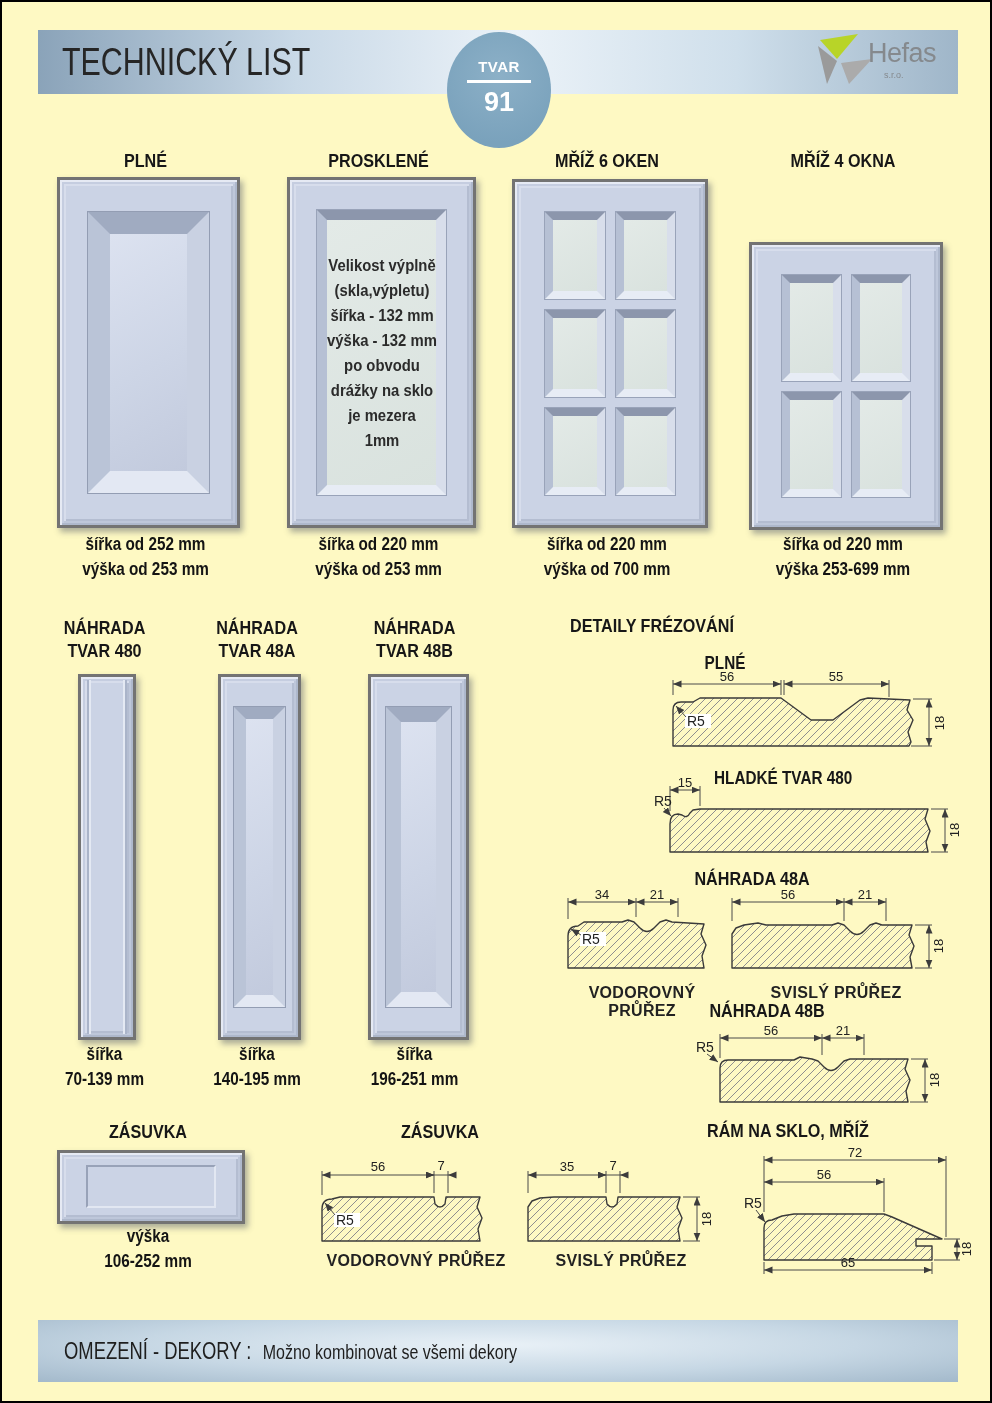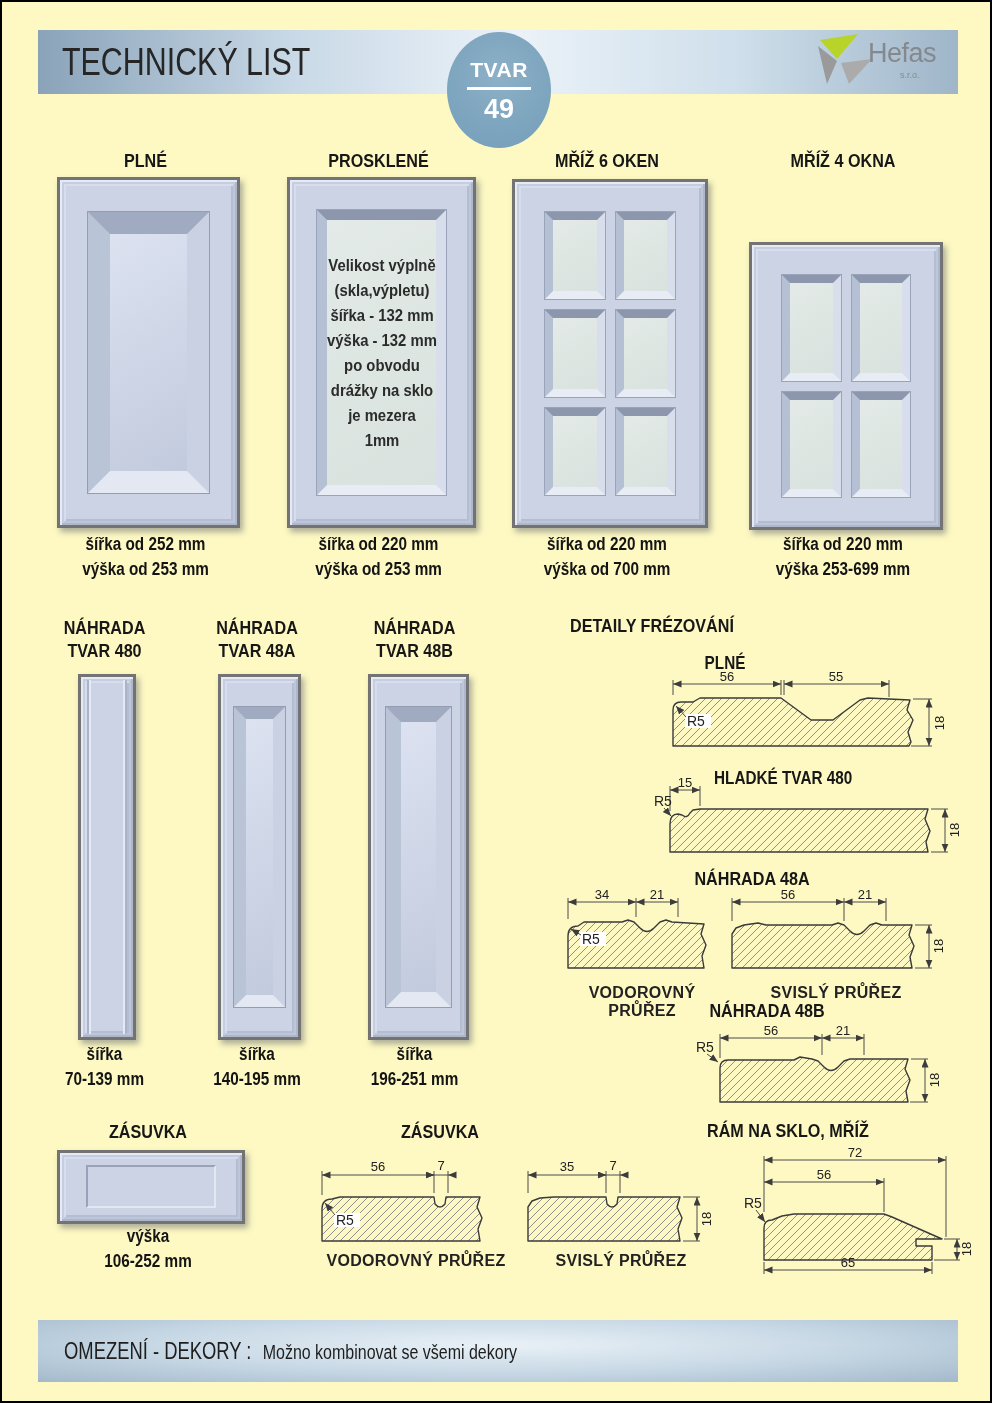--- a/index.html
+++ b/index.html
@@ -15,28 +15,28 @@
   .main-title{left:60px;top:28px;height:64px;line-height:64px;font-size:38px;font-weight:400;letter-spacing:0px;color:#262626;white-space:nowrap;}
   .footer-bar{left:36px;top:1318px;width:920px;height:62px;
     background:radial-gradient(ellipse at 50% 40%,#e9f1f7 0%,#c6d7e4 55%,#a3b9cb 100%);}
   .footer-text{left:62px;top:1318px;height:62px;line-height:62px;white-space:nowrap;}
   .footer-text .f1{font-size:23px;color:#1e1e1e;}
   .footer-text .f2{font-size:20px;color:#1e1e1e;margin-left:14px;}
 
   
   .badge{left:445px;top:30px;width:104px;height:116px;border-radius:50%;
     background:radial-gradient(circle at 50% 38%,#8cb0c7 0%,#7aa2bc 75%);text-align:center;z-index:5;}
-  .badge-top{margin-top:26px;font-size:21px;font-weight:bold;color:#fff;letter-spacing:.5px;}
+  .badge-top{margin-top:26px;font-size:15px;font-weight:bold;color:#fff;letter-spacing:.5px;}
   .badge-divider{width:64px;height:3px;background:#fff;margin:5px auto 4px auto;}
   .badge-num{font-size:27px;font-weight:bold;color:#fff;}
 
   
   .logo{left:810px;top:30px;width:142px;height:60px;}
   .logo-text{position:absolute;left:56px;top:6px;font-size:27px;color:#85898d;letter-spacing:-.5px;}
-  .logo-sub{position:absolute;left:88px;top:38px;font-size:9px;color:#85898d;}
+  .logo-sub{position:absolute;left:72px;top:38px;font-size:9px;color:#85898d;}
 
   
   .h1{font-size:19px;font-weight:bold;text-align:center;color:#171717;line-height:23px;white-space:nowrap;}
   .h2{font-size:18px;font-weight:bold;text-align:center;color:#171717;white-space:nowrap;}
   .h2l{font-size:18px;font-weight:bold;color:#171717;white-space:nowrap;transform:scaleX(.85);transform-origin:left center;}
   .cap{font-size:18px;font-weight:bold;text-align:center;color:#141414;line-height:25px;}
   .lbl{font-size:16px;font-weight:bold;text-align:center;color:#222;letter-spacing:.3px;}
 
   
   .door{position:absolute;background:#cbd3e5;border:3px solid #737373;
@@ -74,21 +74,21 @@
 <body>
 
 <div class="page">
 
   <div class="abs header-bar"></div>
   <div class="abs main-title cx-l">TECHNICKÝ LIST</div>
 
   <div class="abs badge">
     <div class="badge-top">TVAR</div>
     <div class="badge-divider"></div>
-    <div class="badge-num">49</div>
+    <div class="badge-num">91</div>
   </div>
 
   <div class="abs logo">
     <svg width="142" height="60" viewBox="0 0 142 60">
       <polygon points="8,8 46,2 25,27" fill="#b8d428"></polygon>
       <polygon points="6,14 15,52 25,29" fill="#9a9a9a"></polygon>
       <polygon points="29,31 60,27 37,52" fill="#ababab"></polygon>
     </svg>
     <div class="logo-text">Hefas</div>
     <div class="logo-sub">s.r.o.</div>

